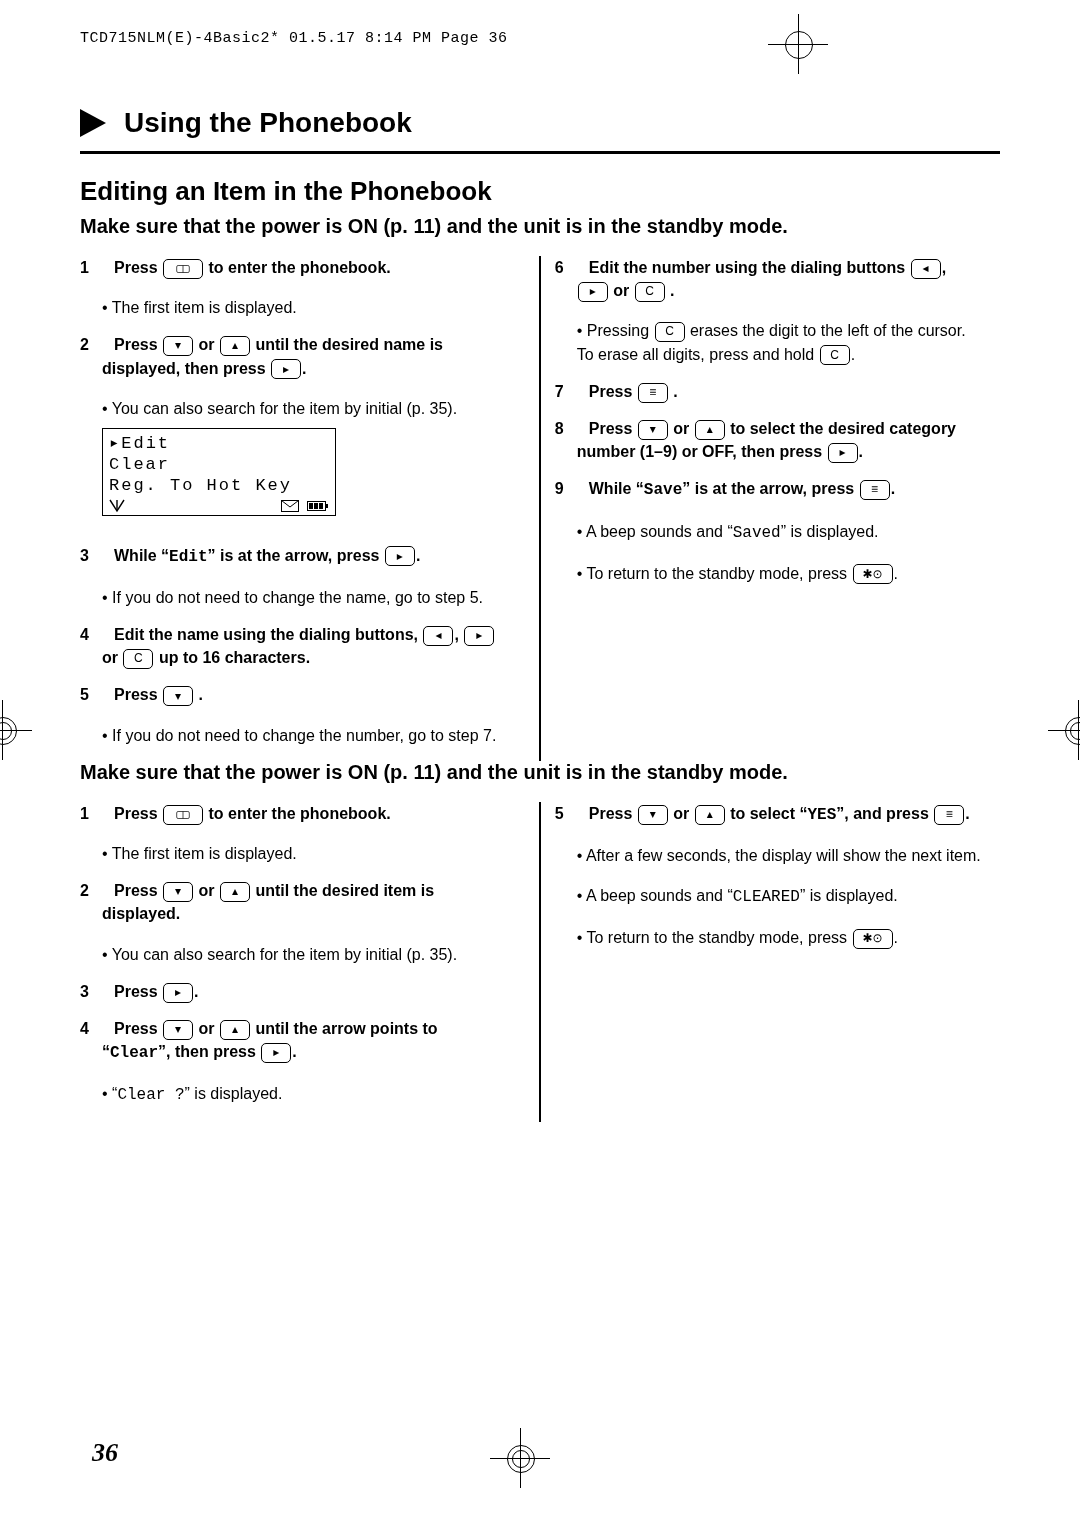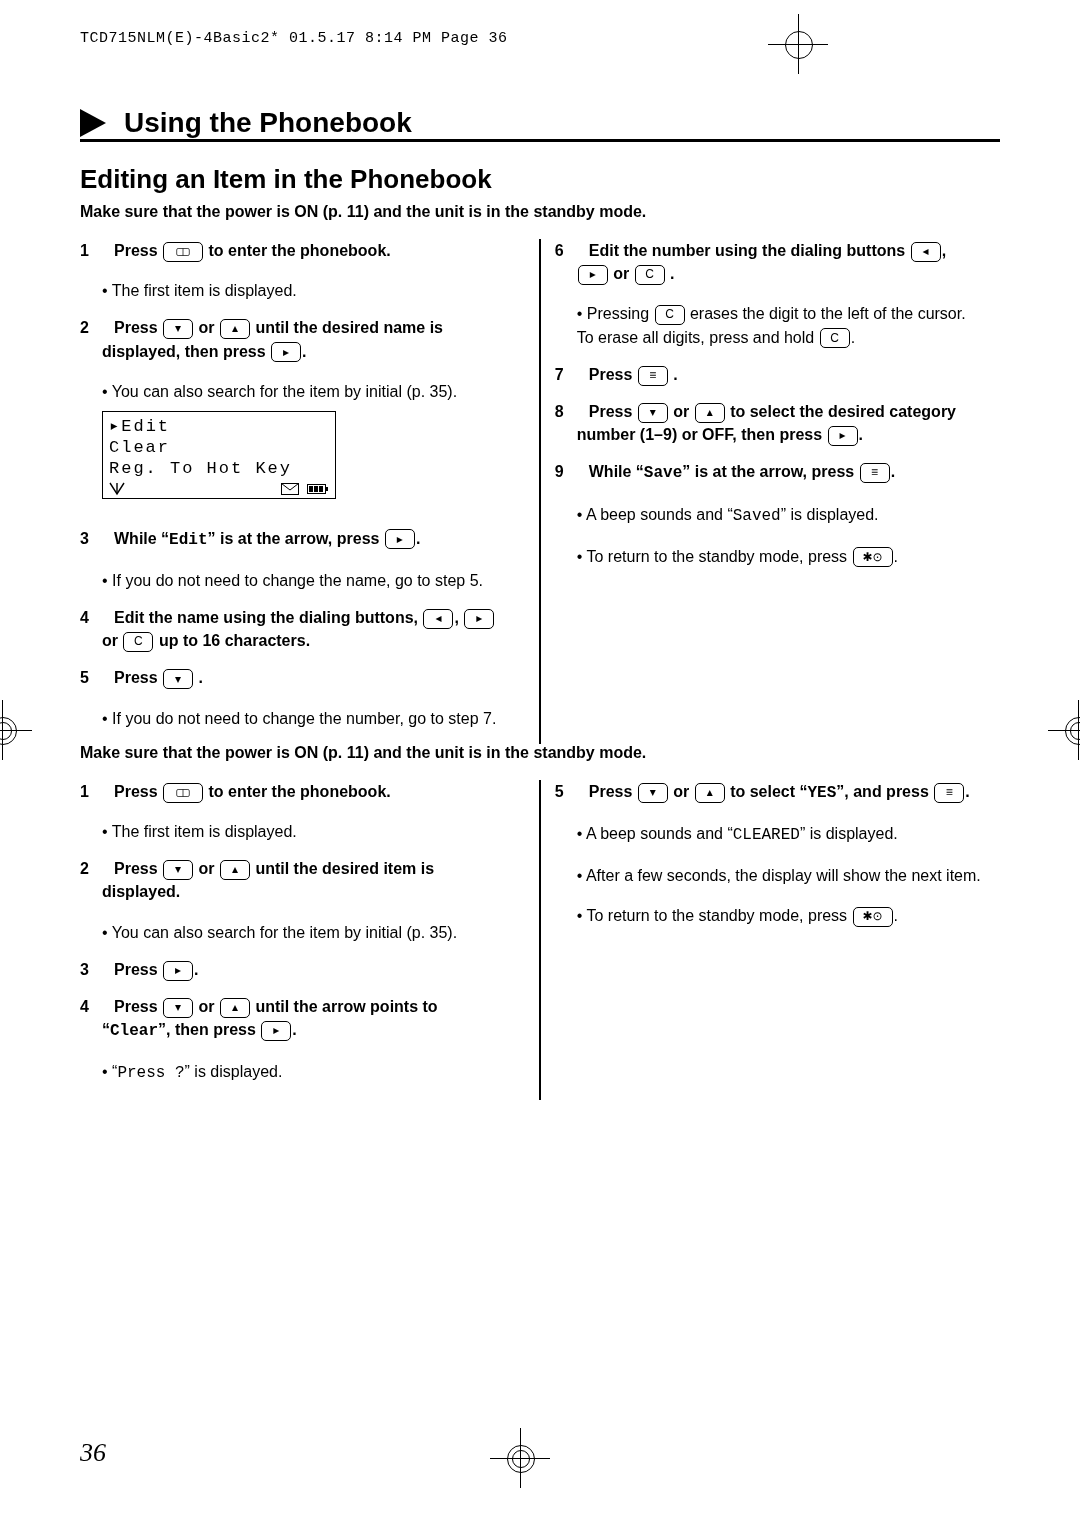--- a/index.html
+++ b/index.html
@@ -18,33 +18,33 @@
   .print-header {
     font-family: "Courier New", monospace;
     font-size: 15px;
     letter-spacing: .5px;
     margin-bottom: 60px;
   }
   .arrow-header {
     display:flex;
     align-items:center;
     border-bottom: 3px solid #000;
-    padding-bottom: 0;
+    padding-bottom: 12px;
     margin-bottom: 22px;
   }
   .big-arrow {
     width:0;height:0;
     border-top:14px solid transparent;
     border-bottom:14px solid transparent;
     border-left:26px solid #000;
     margin-right:18px;
   }
   .arrow-header-title { font-size:28px; font-weight:bold; }
   .section-h2 { font-size:26px; font-weight:bold; margin:0 0 8px 0; }
-  .precondition { font-size:16px; font-weight:bold; margin:0 0 18px 0; }
+  .precondition { font-size:20px; font-weight:bold; margin:0 0 18px 0; }
   .cols { display:flex; }
   .col { flex:1; padding-right:18px; }
   .midrule { width:1.5px; background:#000; align-self:stretch; margin:0 14px; }
   .step { display:flex; margin-bottom:14px; font-size:16px; line-height:1.45; }
   .step-num { font-weight:bold; width:22px; flex-shrink:0; }
   .step-body { flex:1; }
   .step-body .main { font-weight:bold;margin-left:12px; }
   .step-body .sub  { font-weight:normal; margin-top:17px; }
   .sub::before { content:"• "; }
   .mono { font-family:"Courier New", monospace; }
@@ -59,23 +59,23 @@
   .lcd-box {
     border:1.5px solid #000;
     font-family:"Courier New", monospace;
     font-size:17px; letter-spacing:2px;
     padding:4px 6px 2px 6px;
     width:220px; margin:8px 0 14px 0;
     line-height:1.25;
   }
   .lcd-icons { display:flex; align-items:center; gap:8px; margin-top:2px; }
   .page-number {
-    position:absolute; bottom:0; left:0;
+    position:absolute; bottom:0; left:12px;
     font-family:"Times New Roman", serif;
-    font-style:italic; font-weight:normal; font-size:26px;
+    font-style:italic; font-weight:bold; font-size:26px;
   }
   
   .crop { position:absolute; width:60px; height:60px; }
   .crop::before, .crop::after { content:""; position:absolute; background:#000; }
   .crop::before { width:60px; height:1px; top:30px; left:0; }
   .crop::after  { width:1px; height:60px; left:30px; top:0; }
   .crop-circle {
     position:absolute; top:17px; left:17px;
     width:26px;height:26px;border:1px solid #000;border-radius:50%;
   }
@@ -326,41 +326,41 @@
         <div class="step-num">4</div>
         <div class="step-body">
           <span class="main">
             <span>Press </span>
             <span class="keycap">▾</span>
             <span> or </span>
             <span class="keycap">▴</span>
             <span> until the arrow points to “</span><span class="mono">Clear</span><span>”, then press </span>
             <span class="keycap">▸</span>.
           </span>
-          <div class="sub">“<span class="mono">Press ?</span>” is displayed.</div>
+          <div class="sub">“<span class="mono">Clear ?</span>” is displayed.</div>
         </div>
       </div>
 
     </div>
     <div class="midrule"></div>
     <div class="col">
 
       <div class="step">
         <div class="step-num">5</div>
         <div class="step-body">
           <span class="main">
             <span>Press </span>
             <span class="keycap">▾</span>
             <span> or </span>
             <span class="keycap">▴</span>
             <span> to select “</span><span class="mono">YES</span><span>”, and press </span>
             <span class="keycap">≡</span>.
           </span>
+          <div class="sub">After a few seconds, the display will show the next item.</div>
           <div class="sub">A beep sounds and “<span class="mono">CLEARED</span>” is displayed.</div>
-          <div class="sub">After a few seconds, the display will show the next item.</div>
           <div class="sub">To return to the standby mode, press
             <span class="keycap wide">✱⊙</span>.
           </div>
         </div>
       </div>
 
     </div>
   </div>
 
   <div class="page-number">36</div>

